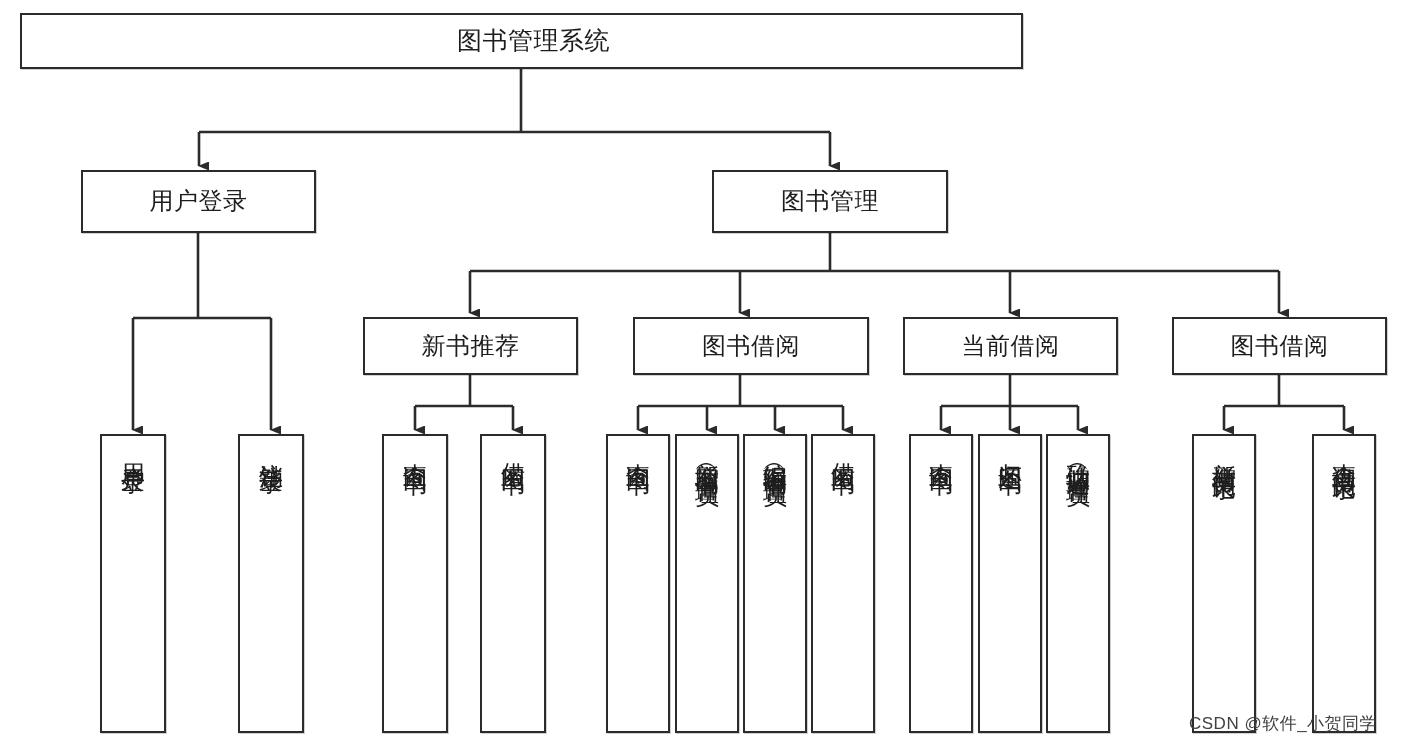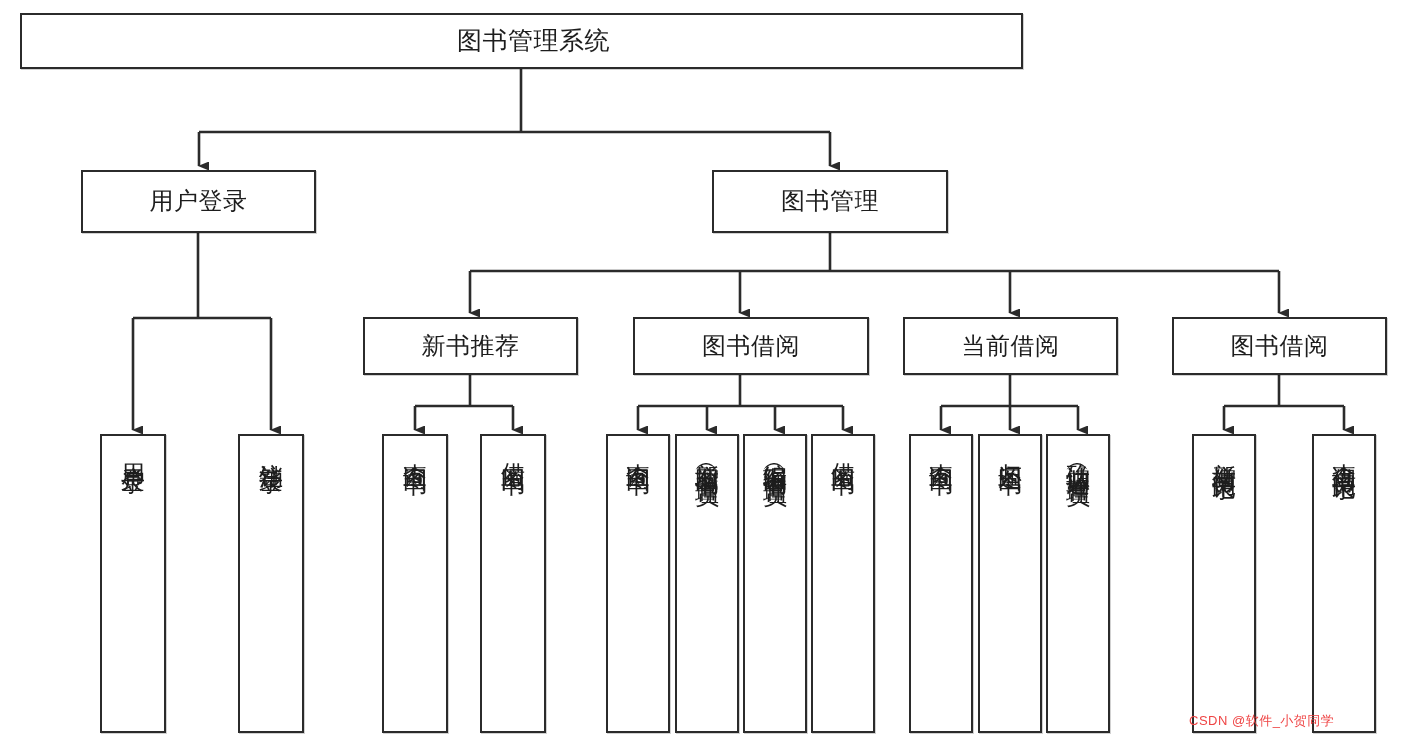--- a/index.html
+++ b/index.html
@@ -61,22 +61,22 @@
     font-size: 24px;
     letter-spacing: 3px;
     line-height: 1;
     max-height: 280px;
   }
   .node.v.tall .label { max-height: 290px; }
   .watermark {
     position: absolute;
     left: 1189px;
     top: 712px;
-    font-size: 13px;
-    color: #ef4444;
+    font-size: 17px;
+    color: #404040;
     letter-spacing: 0.5px;
     white-space: nowrap;
     user-select: none;
   }
 </style>
 </head>
 <body>
 
 <div id="canvas">
 

